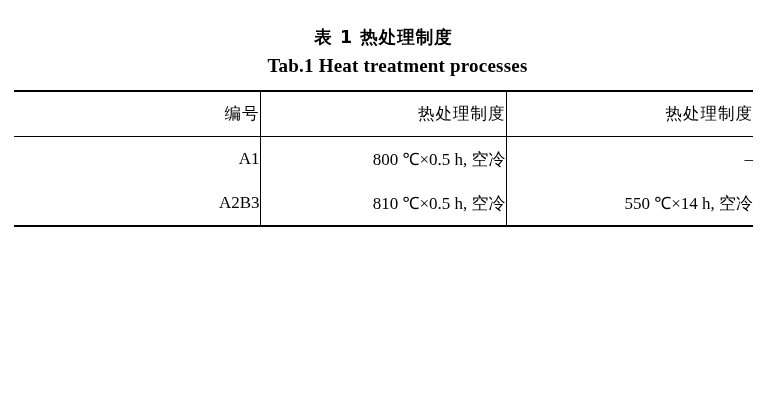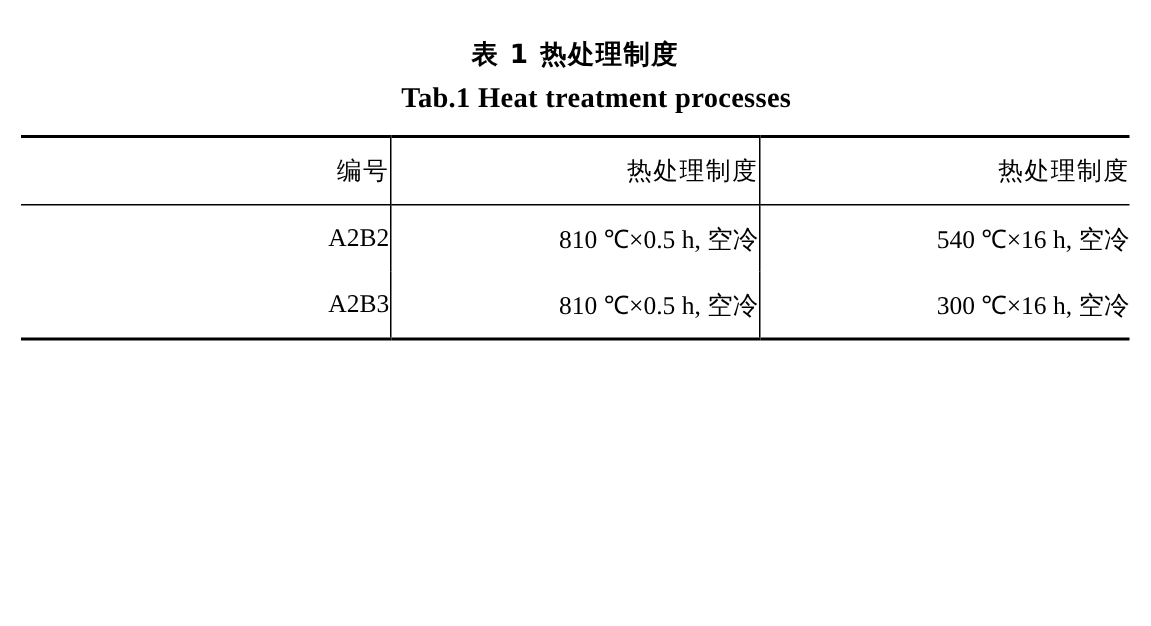--- a/index.html
+++ b/index.html
@@ -108,26 +108,26 @@
       </colgroup>
       <thead>
         <tr>
           <th class="col-a">编号</th>
           <th class="col-b">热处理制度</th>
           <th class="col-c">热处理制度</th>
         </tr>
       </thead>
       <tbody>
         <tr>
-          <td class="col-a">A2B2</td>
-          <td class="col-b mix">810 ℃×0.5 h, 空冷</td>
-          <td class="col-c mix">540 ℃×16 h, 空冷</td>
+          <td class="col-a">A1</td>
+          <td class="col-b mix">800 ℃×0.5 h, 空冷</td>
+          <td class="col-c dash">–</td>
         </tr>
         <tr>
           <td class="col-a">A2B3</td>
           <td class="col-b mix">810 ℃×0.5 h, 空冷</td>
-          <td class="col-c mix">300 ℃×16 h, 空冷</td>
+          <td class="col-c mix">550 ℃×14 h, 空冷</td>
         </tr>
       </tbody>
     </table>
   </div>
 
 </div>
 
 </body></html>

